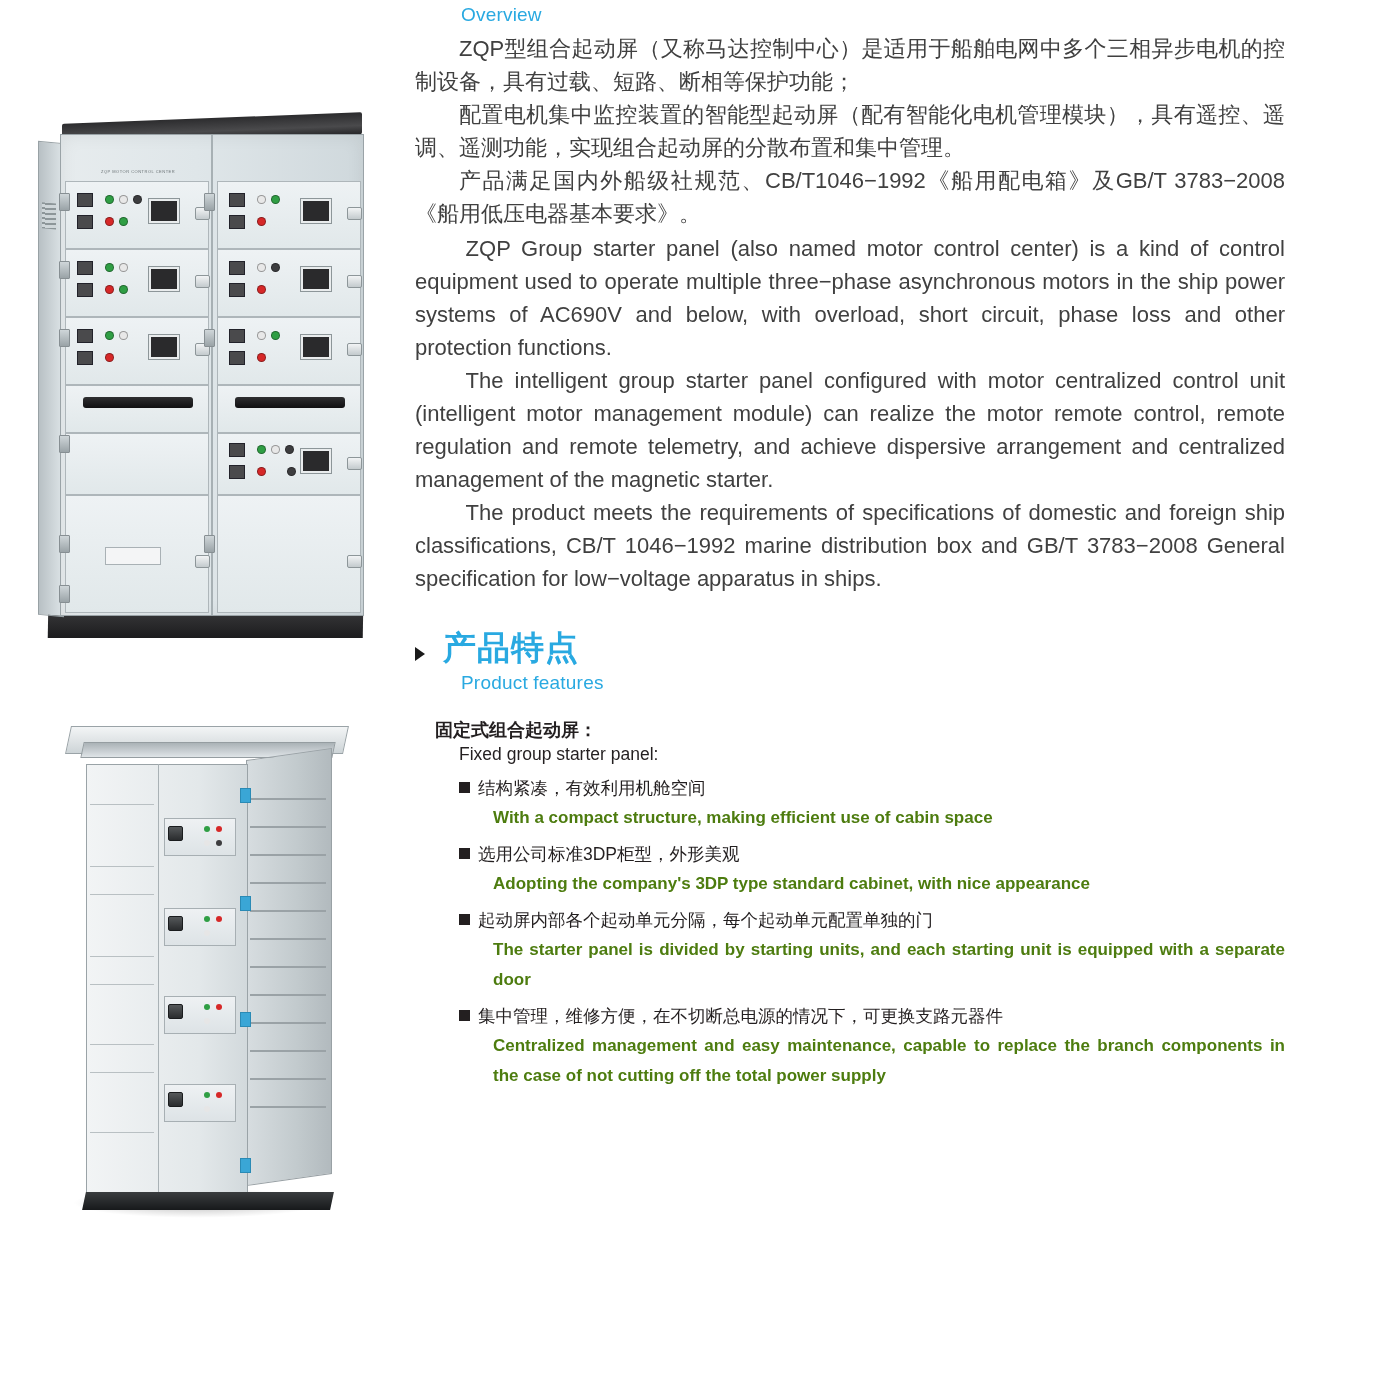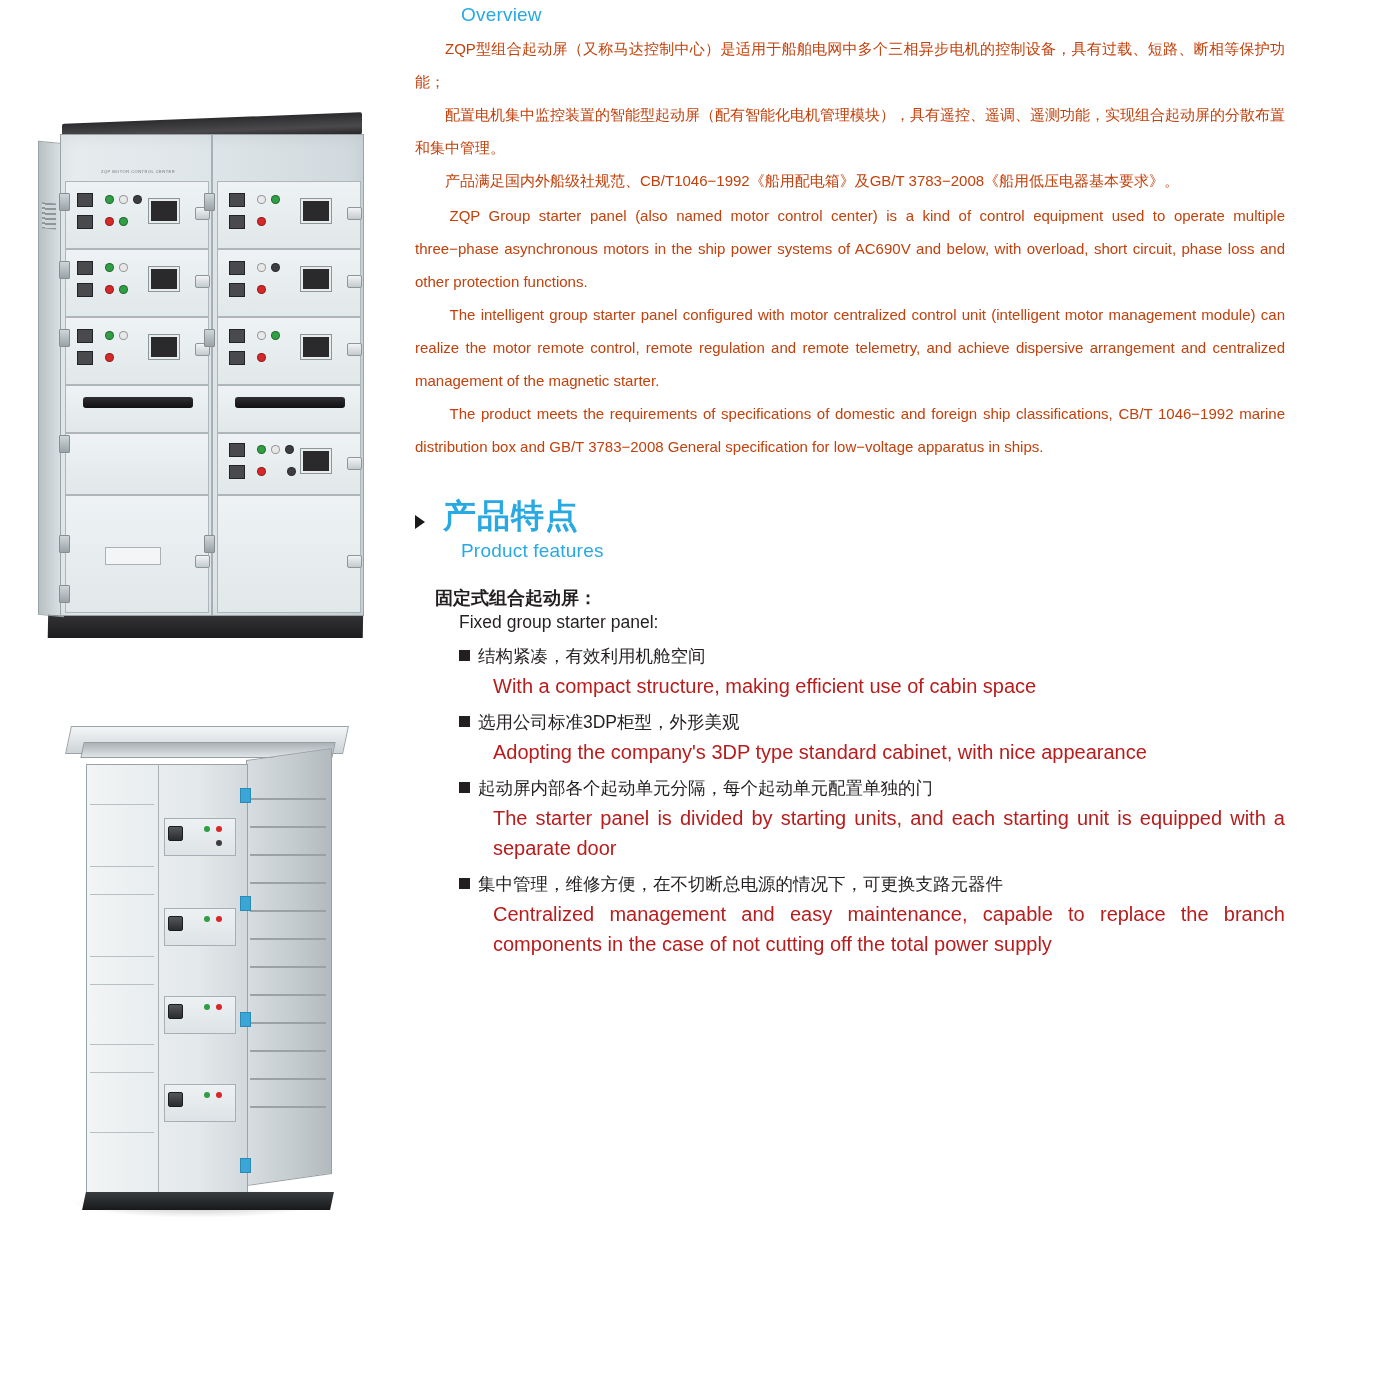--- a/index.html
+++ b/index.html
@@ -309,26 +309,26 @@
   }
   .head-en {
     font-size: 19px;
     color: #29a9e1;
     margin-left: 46px;
     margin-top: 4px;
     letter-spacing: .2px;
   }
 
   .para {
-    font-size: 15px;
+    font-size: 22px;
     line-height: 33px;
     text-align: justify;
     text-justify: inter-ideograph;
     margin: 0;
-    color: #c2410c;
+    color: #404040;
   }
   .para.cn { text-indent: 2em; }
   .para.en { text-indent: 2.3em; }
   .block-cn { margin-top: 6px; }
   .block-en { margin-top: 2px; }
 
   .feat-title-cn {
     font-size: 18px;
     font-weight: bold;
     margin-left: 20px;
@@ -351,25 +351,26 @@
   }
   .bullet {
     width: 11px;
     height: 11px;
     background: #231f20;
     margin-top: 9px;
     margin-right: 8px;
     flex: none;
   }
   .feat-en {
-    font-size: 20px;
+    font-size: 17px;
     line-height: 30px;
     margin-left: 78px;
     text-align: justify;
-    color: #b91c1c;
+    color: #4d7c0f;
+    font-weight: bold;
   }
 </style>
 </head>
 <body>
 
 <div class="page">
 
   <div class="left-col">
 
     <div class="photo1">

